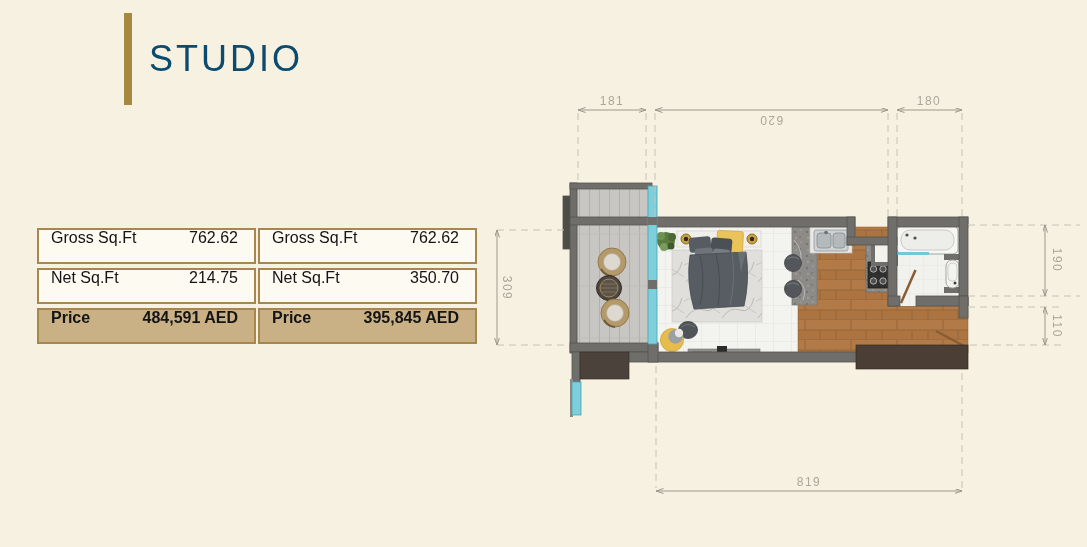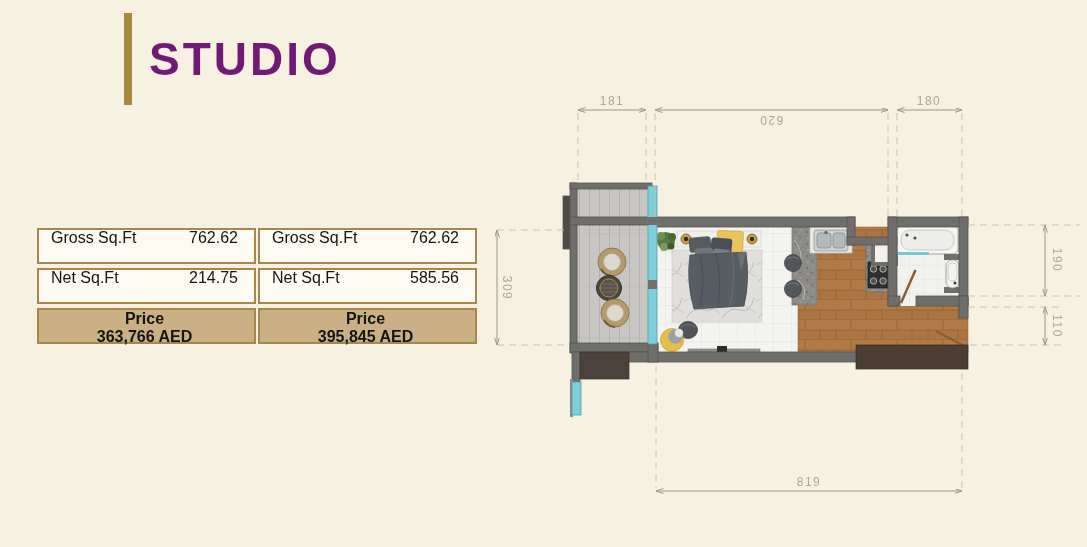--- a/index.html
+++ b/index.html
@@ -8,32 +8,32 @@
     background:#f7f1e1;
     font-family:"Liberation Sans", sans-serif;
   }
   .title-wrap{
     position:absolute;left:124px;top:13px;display:flex;align-items:center;
   }
   .title-bar{
     width:8px;height:92px;background:#a6893f;margin-right:17px;
   }
   .title-text{
-    font-size:46px;letter-spacing:3px;color:#701a75;font-weight:700;
+    font-size:36px;letter-spacing:3px;color:#0c4a6e;font-weight:400;
   }
   .tables{
     position:absolute;left:37px;top:228px;display:flex;gap:2px;
   }
   .ptable{display:flex;flex-direction:column;gap:4px;width:219px;}
   .prow{
     box-sizing:border-box;height:36px;border:2px solid #a8874f;background:#fdfaf2;
     display:flex;align-items:center;justify-content:space-between;
     padding:0 16px 16px 12px;font-size:16px;color:#141414;
   }
-  .prow.price{background:#c9b185;font-weight:bold;flex-direction:column;}
+  .prow.price{background:#c9b185;font-weight:bold;}
   .plan-svg{position:absolute;left:0;top:0;}
   .dimtext{fill:#a9a79a;font-size:12px;letter-spacing:1.5px;font-family:"Liberation Sans",sans-serif;}
 </style>
 </head>
 <body>
 
 <svg class="plan-svg" width="1087" height="547" viewBox="0 0 1087 547">
   <defs>
     <marker id="arr" markerWidth="9" markerHeight="7" refX="7.5" refY="2.5" orient="auto-start-reverse" markerUnits="userSpaceOnUse">
       <path d="M0,0 L7.5,2.5 L0,5" fill="none" stroke="#9b998c" stroke-width="1"></path>
@@ -286,30 +286,30 @@
     <div class="prow">
       <span>Gross Sq.Ft</span>
       <span>762.62</span>
     </div>
     <div class="prow">
       <span>Net Sq.Ft</span>
       <span>214.75</span>
     </div>
     <div class="prow price">
       <span>Price</span>
-      <span>363,766 AED</span>
+      <span>484,591 AED</span>
     </div>
   </div>
   <div class="ptable">
     <div class="prow">
       <span>Gross Sq.Ft</span>
       <span>762.62</span>
     </div>
     <div class="prow">
       <span>Net Sq.Ft</span>
-      <span>585.56</span>
+      <span>350.70</span>
     </div>
     <div class="prow price">
       <span>Price</span>
       <span>395,845 AED</span>
     </div>
   </div>
 </div>
 
 </body></html>

